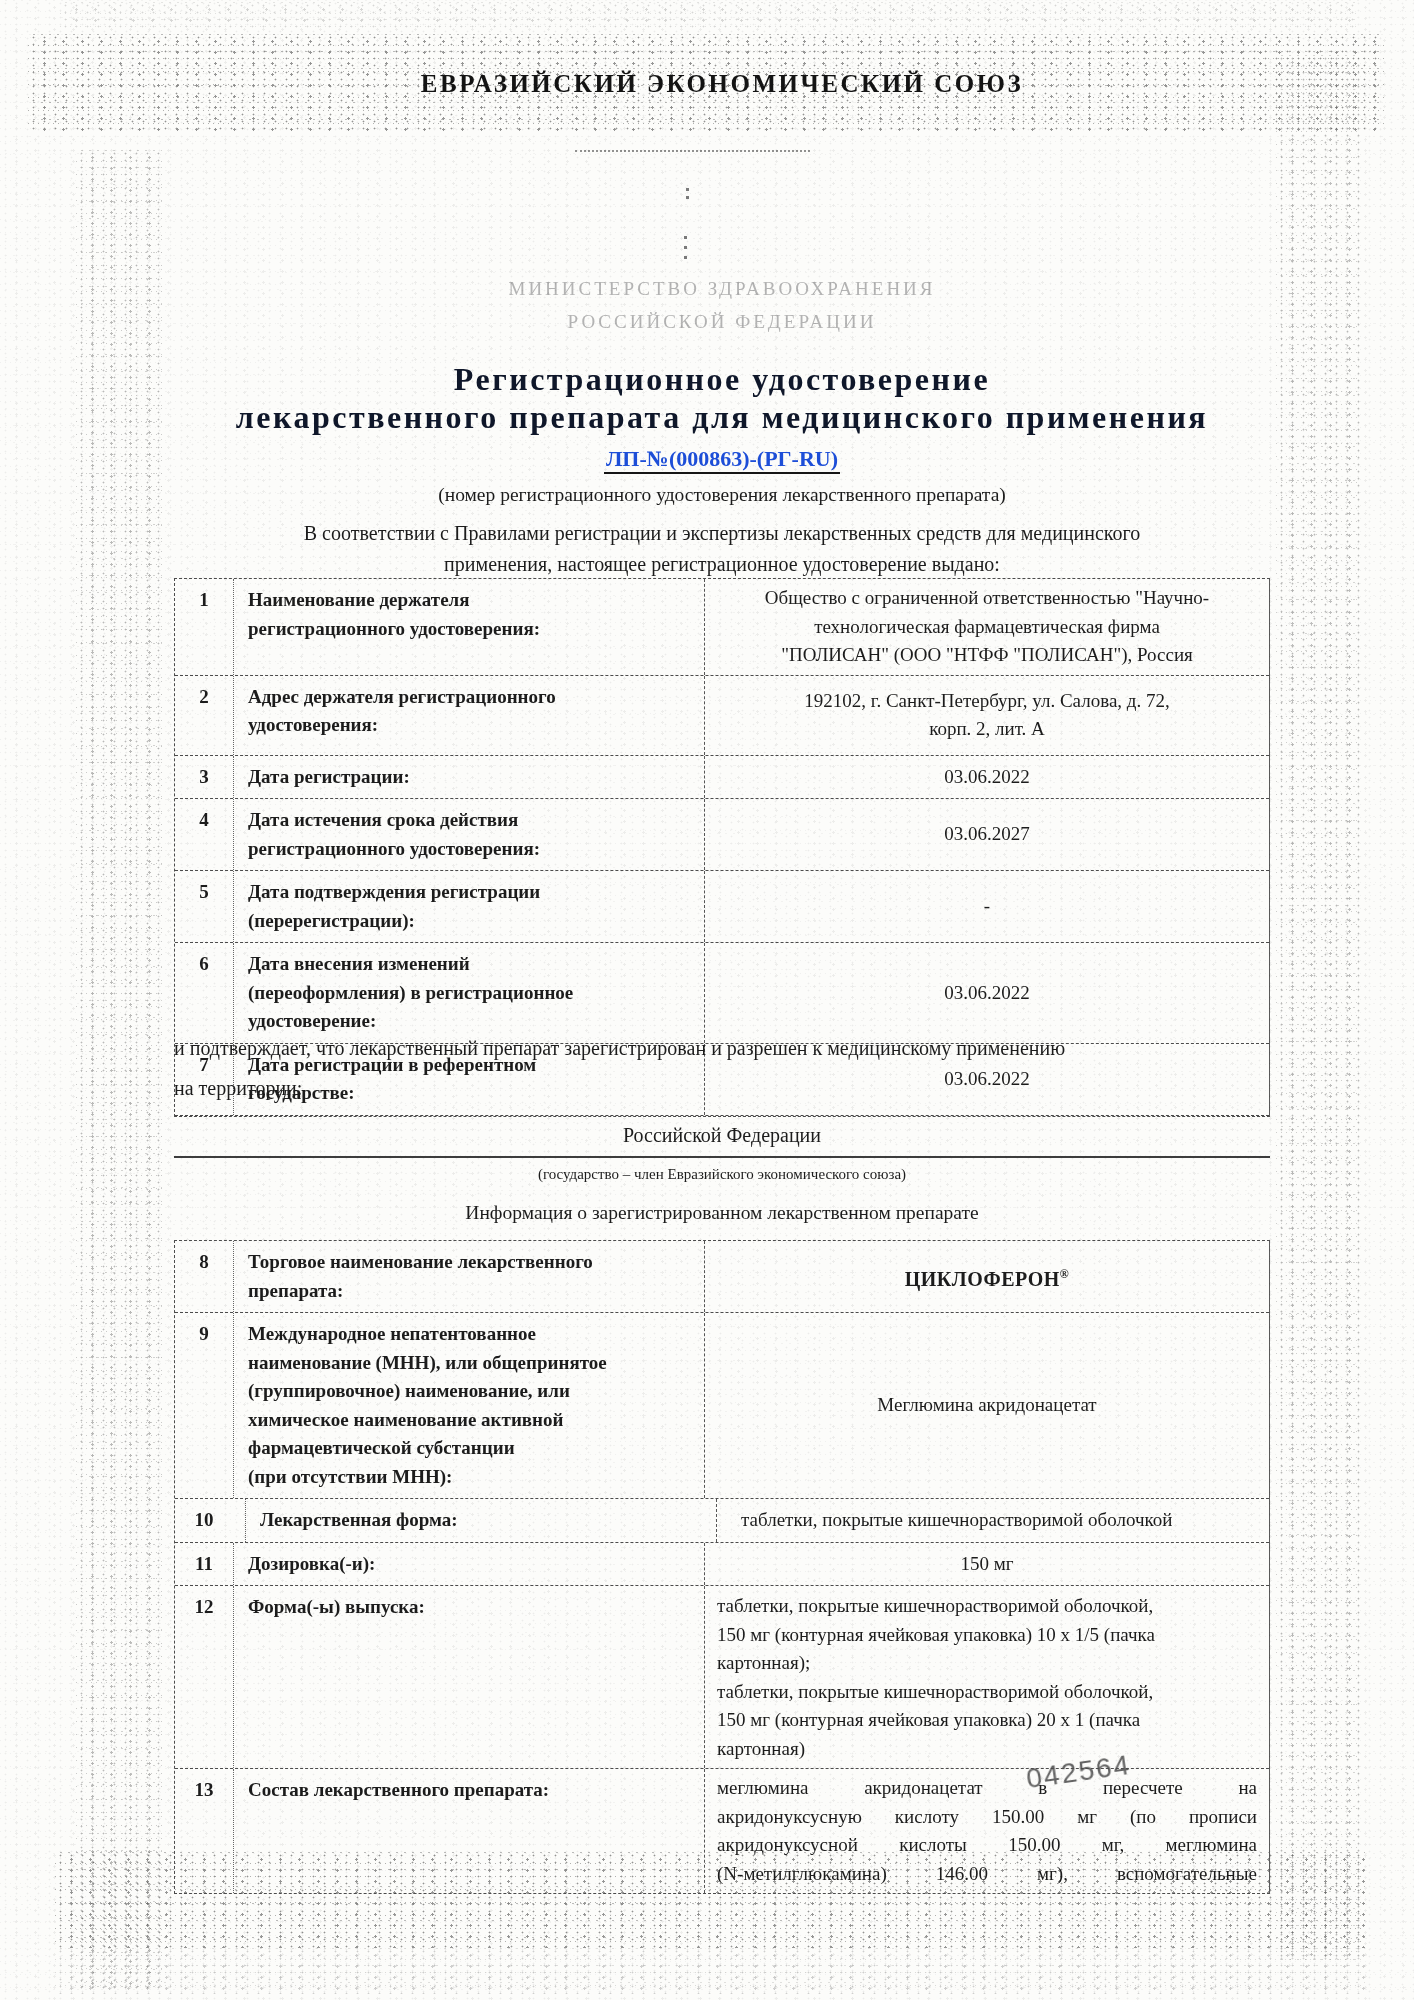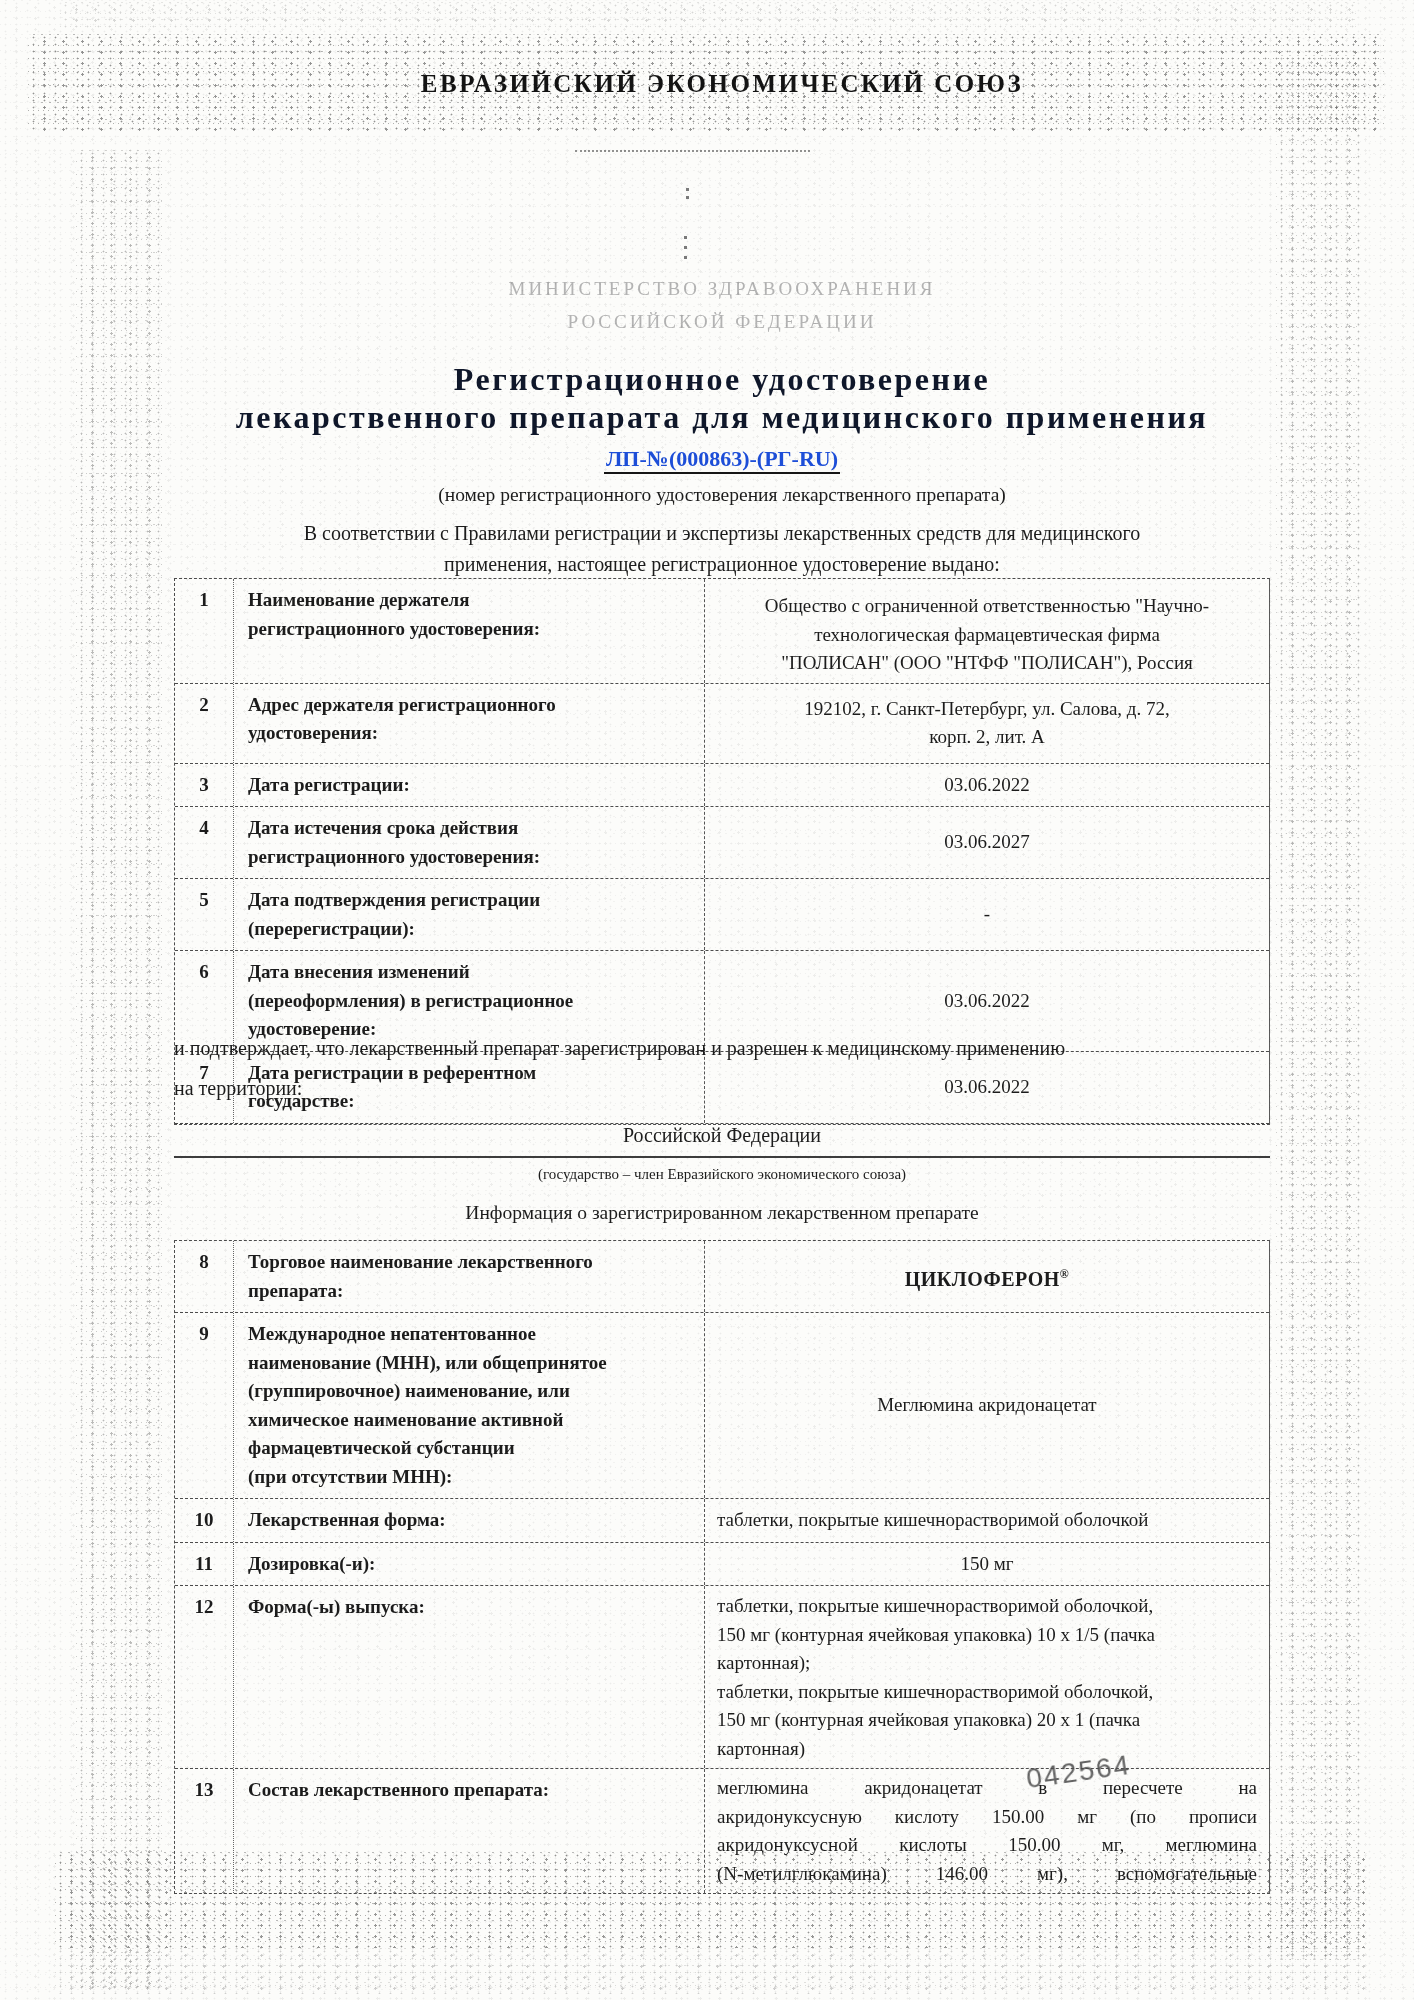--- a/index.html
+++ b/index.html
@@ -49,32 +49,32 @@
   .t-row:last-child{border-bottom:1px dashed #474747;}
   .cell{box-sizing:border-box;font-size:19px;line-height:28.5px;}
   .cell.num{font-weight:bold;text-align:center;padding-top:7px;}
   .cell.lbl{
     font-weight:bold;padding:7px 8px 7px 14px;
     border-left:1px dotted #666;border-right:1px dashed #555;
   }
   .cell.val{padding:5px 12px;}
   .v-center{display:flex;align-items:center;justify-content:center;text-align:center;}
   .v-center.h-left{justify-content:flex-start;text-align:left;}
-  .v-top-center{text-align:center;padding-top:7px;margin-top:8px;}
+  .v-top-center{text-align:center;padding-top:7px;}
   .justified{
     text-align:justify;text-align-last:justify;padding-top:7px;
   }
   .trade-name{font-weight:bold;font-size:20px;letter-spacing:.5px;}
   .trade-name sup{font-size:12px;}
   
   .t1 .r0{min-height:87px;} .t1 .r1{min-height:80px;} .t1 .r2{min-height:27px;}
   .t1 .r3{min-height:66px;} .t1 .r4{min-height:60px;} .t1 .r5{min-height:94px;}
   .t1 .r6{min-height:66px;}
   
-  .t2 .r0{min-height:58px;} .t2 .r1{min-height:180px;} .t2 .r2{min-height:37px;}
+  .t2 .r0{min-height:58px;} .t2 .r1{min-height:180px;} .t2 .r2{min-height:37px;gap:12px;}
   .t2 .r3{min-height:40px;} .t2 .r4{min-height:180px;} .t2 .r5{min-height:110px;border-bottom:none;}
   .t2{border-bottom:1px dashed #4c4c4c;}
   
   .confirmation{left:174px;top:1028px;width:1096px;font-size:20px;line-height:40px;}
   .territory{left:174px;top:1124px;width:1096px;text-align:center;font-size:20px;}
   .rule{left:174px;top:1156px;width:1096px;border-top:2px solid #3d3d3d;}
   .territory-caption{left:174px;top:1166px;width:1096px;text-align:center;font-size:15px;}
   .info-heading{left:174px;top:1202px;width:1096px;text-align:center;font-size:19.5px;}
   
   .stamp{

